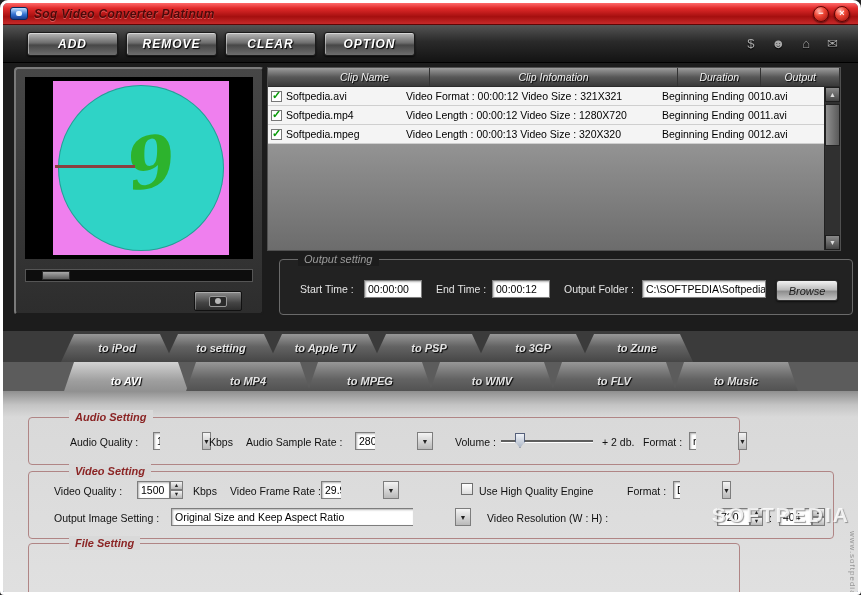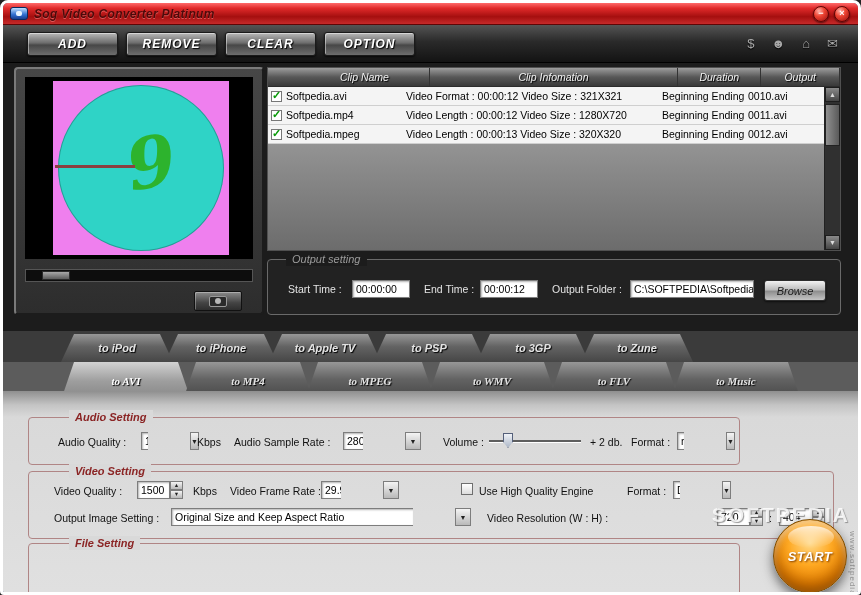--- a/index.html
+++ b/index.html
@@ -107,36 +107,36 @@
 
   
   .group { position:absolute; border:1px solid #6a6a6a; border-radius:4px; }
   .group-title { position:absolute; top:-8px; left:18px; padding:0 6px; font-size:11px;
     font-style:italic; line-height:14px; }
   .group.dark .group-title { background:#1c1c1c; color:#9c9c9c; }
   .group.light { border-color:#b08585; }
   .group.light .group-title { background:#d9d9d9; color:#8b2525; font-weight:bold; left:40px; }
 
   
-  .output-group { left:264px; top:256px; width:574px; height:56px; background:rgba(45,45,45,.35);padding-left:25px; }
+  .output-group { left:276px; top:256px; width:574px; height:56px; background:rgba(45,45,45,.35);padding-left:25px; }
   .out-row { position:absolute; left:0; top:20px; width:100%; height:20px; font-size:10.5px; color:#e4e4e4; }
   .out-row .lbl { position:absolute; top:3px; }
   .field { background:#fff; border:1px solid #7d7d7d; box-shadow:inset 1px 1px 2px rgba(0,0,0,.3);
     height:18px; display:flex; align-items:center; padding:0 3px; font-size:10.5px; color:#000;
     white-space:nowrap; overflow:hidden; cursor:text; }
   .browse-btn { position:absolute; left:496px; top:0px; width:62px; height:21px;
     background:linear-gradient(180deg,#f2f2f2,#bdbdbd 45%,#8f8f8f 55%,#c4c4c4);
     border:1px solid #2c2c2c; border-radius:3px; box-shadow:0 1px 2px rgba(0,0,0,.6);
     display:flex; align-items:center; justify-content:center;
     font-size:11px; font-style:italic; color:#1c1c1c; cursor:pointer; }
 
   
   .tabrow { position:absolute; display:flex; }
   .tabrow1 { left:58px; top:331px; height:28px; }
-  .tabrow2 { left:58px; top:359px; height:38px;font-family:Liberation Serif, serif; }
+  .tabrow2 { left:58px; top:359px; height:38px; }
   .tab { height:100%; display:flex; align-items:center; justify-content:center;
     clip-path:polygon(13px 0, calc(100% - 13px) 0, 100% 100%, 0 100%);
     background:linear-gradient(180deg,#979797 0%, #636363 45%, #464646 100%);
     color:#e3e3e3; font-size:11px; font-weight:bold; font-style:italic;
     text-shadow:1px 1px 1px #000; margin-left:-8px; cursor:pointer; }
   .tabrow div.tab:nth-of-type(1){ margin-left:0; }
   .tabrow1 .tab { width:112px; }
   .tabrow2 .tab { width:130px; }
   .tab.active { background:linear-gradient(180deg,#d2d2d2 0%, #9e9e9e 50%, #858585 100%);
     color:#fff; }
@@ -332,21 +332,21 @@
     </div>
   </div>
 
   <div class="tabrow tabrow1">
 
       <div class="tab">
         <span>to iPod</span>
       </div>
 
       <div class="tab">
-        <span>to iPhone</span>
+        <span>to setting</span>
       </div>
 
       <div class="tab">
         <span>to Apple TV</span>
       </div>
 
       <div class="tab">
         <span>to PSP</span>
       </div>
 
@@ -383,21 +383,21 @@
 
       <div class="tab">
         <span>to Music</span>
       </div>
     </div>
 
   <div class="panel">
 
     <div class="group light audio-group">
       <span class="group-title">Audio Setting</span>
-      <div class="ctrl-row" style="left:4px;top:14px;width:100%">
+      <div class="ctrl-row" style="left:16px;top:14px;width:100%">
         <span class="abs lbl" style="left:25px">Audio Quality :</span>
         <div class="combo abs" style="left:108px;width:46px">
           <div class="field">128</div>
           <div class="combo-btn"></div>
         </div>
         <span class="abs lbl" style="left:164px">Kbps</span>
         <span class="abs lbl" style="left:201px">Audio Sample Rate :</span>
         <div class="combo abs" style="left:310px;width:78px">
           <div class="field">28000</div>
           <div class="combo-btn"></div>
@@ -464,18 +464,15 @@
         </div>
       </div>
     </div>
 
     <div class="group light file-group">
       <span class="group-title">File Setting</span>
     </div>
 
     <span class="wm-big">SOFTPEDIA</span>
     <span class="wm-small">www.softpedia.com</span>
-    <div class="start-btn">
-      <span class="start-label">START</span>
-    </div>
   </div>
 
 </div>
 
 </body></html>

